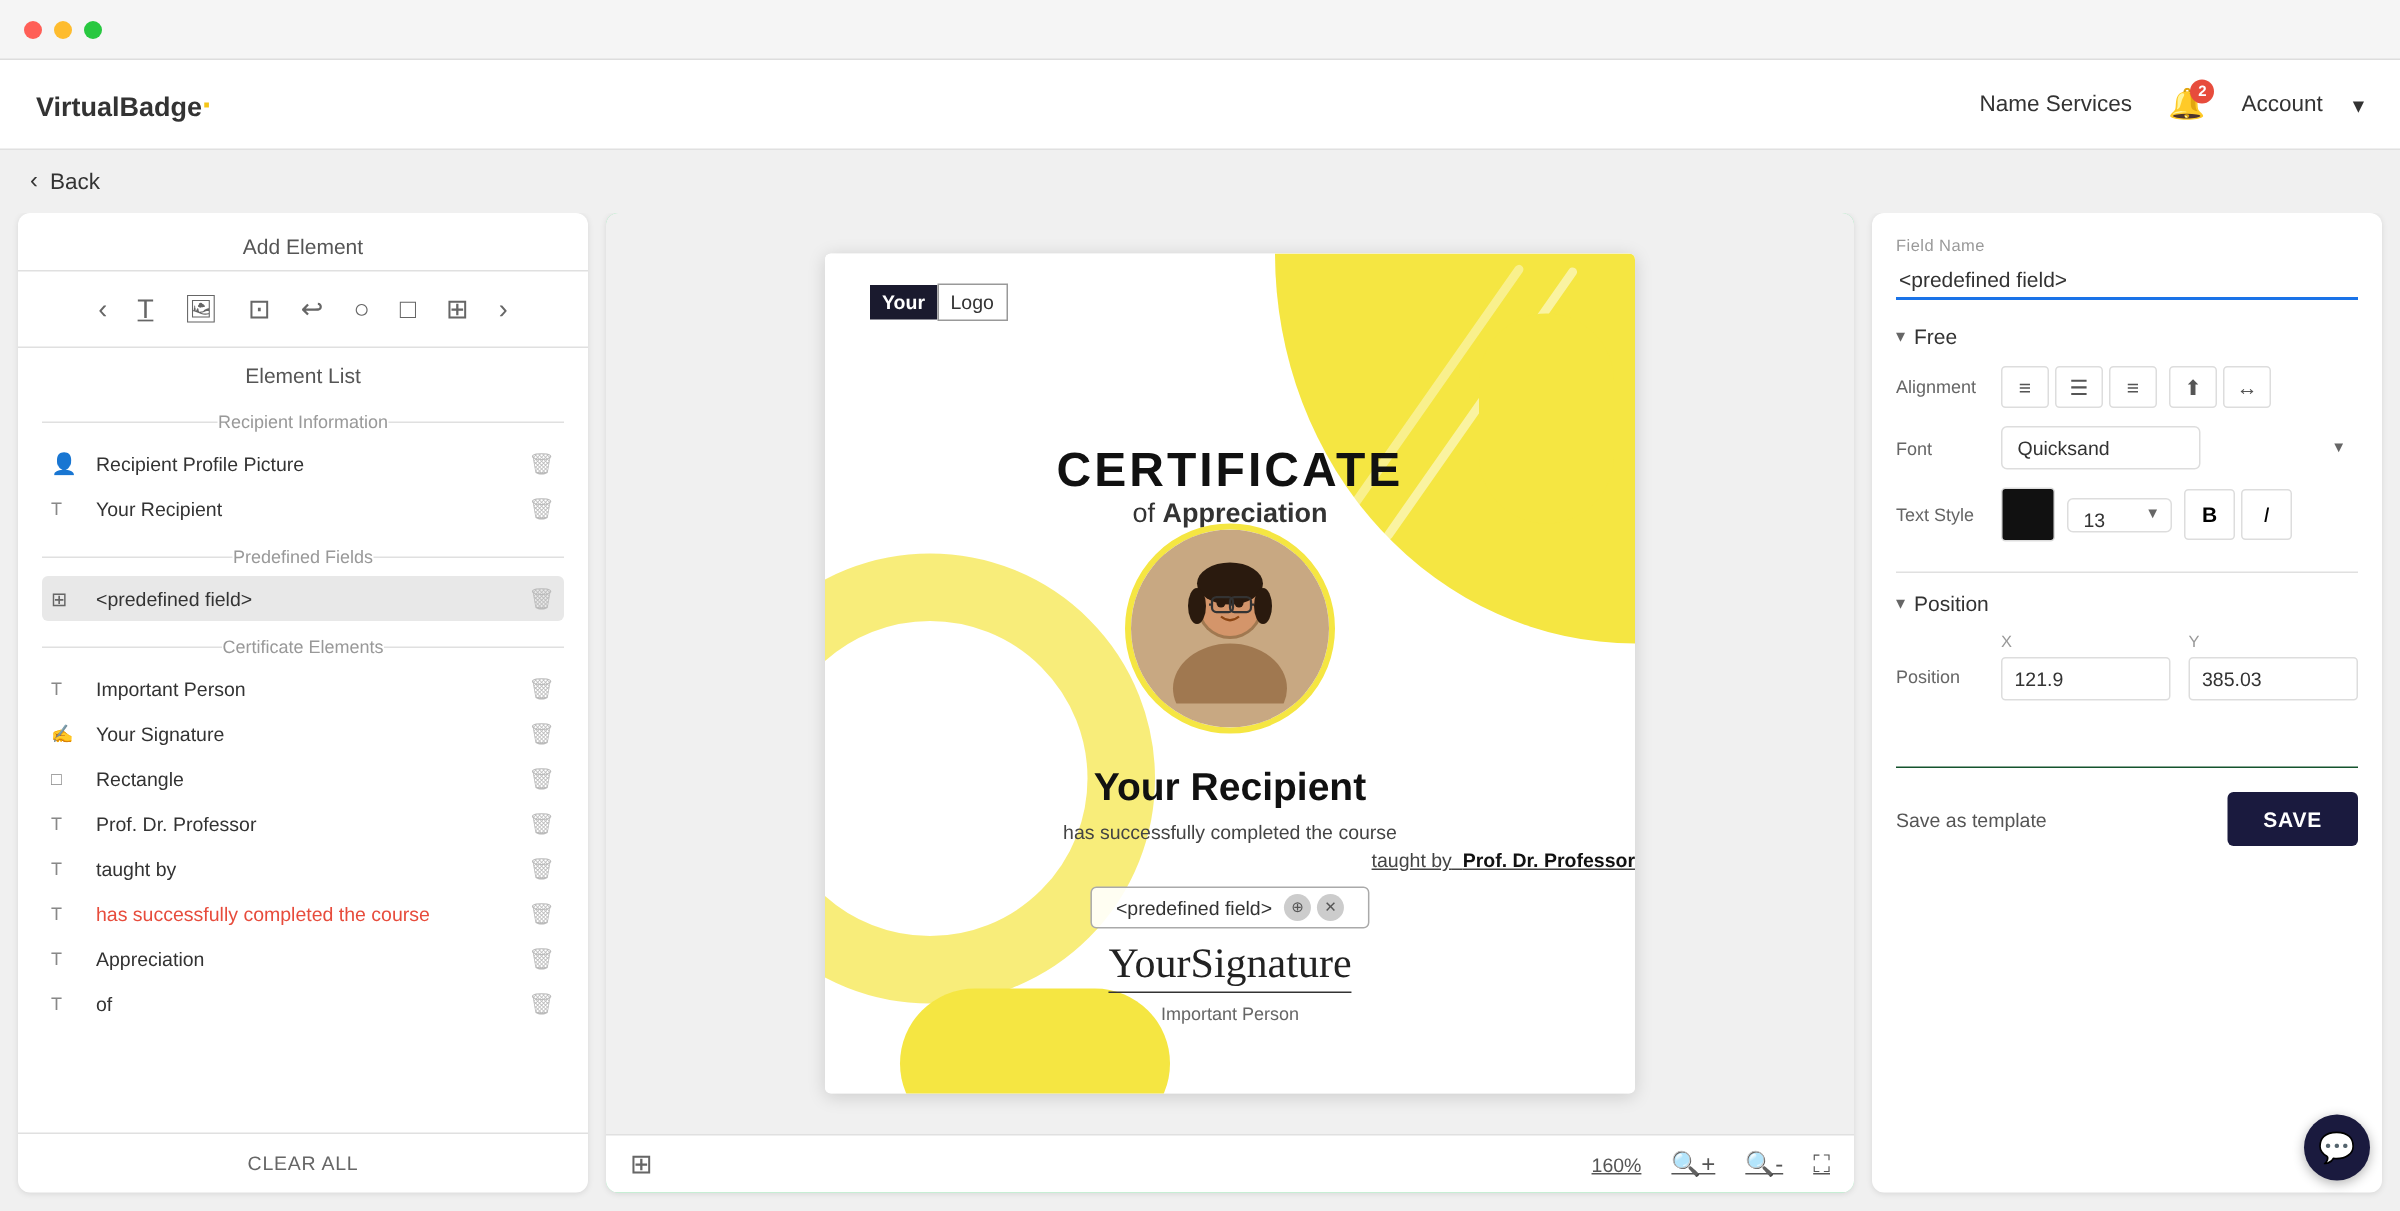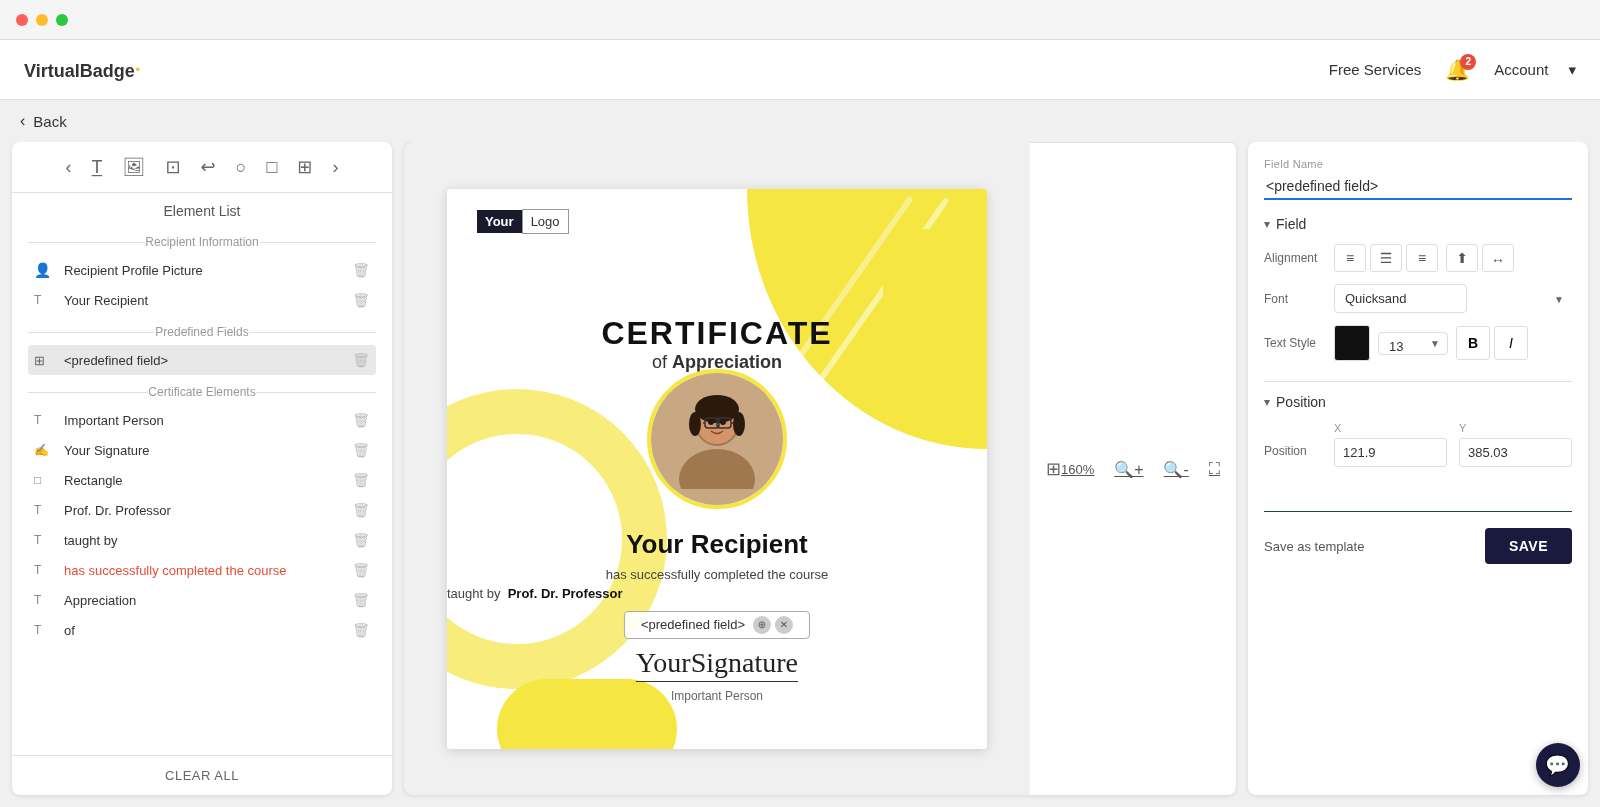--- a/index.html
+++ b/index.html
@@ -192,21 +192,21 @@
       cursor: pointer;
       letter-spacing: 0.5px;
     }
 
     
     .center-panel {
       flex: 1;
       background: #86efac;
       border-radius: 8px;
       display: flex;
-      flex-direction: row;
+      flex-direction: column;
       overflow: hidden;
       box-shadow: 0 1px 4px rgba(0,0,0,0.1);
       position: relative;
     }
     .canvas-area {
       flex: 1;
       display: flex;
       align-items: center;
       justify-content: center;
       background: #f0f0f0;
@@ -301,23 +301,24 @@
       top: 378px;
       left: 0; right: 0;
       text-align: center;
       font-size: 13px;
       color: #444;
     }
     .cert-taught-line {
       position: absolute;
       top: 397px;
       left: 0; right: 0;
-      text-align: left;
+      text-align: right;
       font-size: 13px;
       color: #444;
+      text-decoration: underline;
     }
     .cert-taught-line strong { color: #111; font-weight: 700; }
     .cert-predefined-field {
       position: absolute;
       top: 422px;
       left: 50%;
       transform: translateX(-50%);
       border: 1px solid #aaa;
       border-radius: 4px;
       padding: 4px 16px;
@@ -621,21 +622,21 @@
   <div class="traffic-light tl-red"></div>
   <div class="traffic-light tl-yellow"></div>
   <div class="traffic-light tl-green"></div>
 </div>
 
 <div class="topnav">
   <div class="logo">
     <span>Virtual</span><strong>Badge</strong><span class="logo-dot">·</span>
   </div>
   <div class="nav-right">
-    <span class="free-services">Free Services</span>
+    <span class="free-services">Name Services</span>
     <div class="bell-btn">
       🔔
       <div class="bell-badge">2</div>
     </div>
     <div class="account-btn">
       <span>Account</span>
       <span>▾</span>
     </div>
   </div>
 </div>
@@ -644,20 +645,21 @@
   <div class="page-wrapper">
 
     <div class="back-bar">
       <span class="back-arrow">‹</span>
       <span>Back</span>
     </div>
 
     <div class="panels">
 
       <div class="left-panel">
+        <div class="add-element-header">Add Element</div>
 
         <div class="toolbar-icons">
           <span class="toolbar-icon">‹</span>
           <span class="toolbar-icon">T̲</span>
           <span class="toolbar-icon">🖼</span>
           <span class="toolbar-icon">⊡</span>
           <span class="toolbar-icon">↩</span>
           <span class="toolbar-icon">○</span>
           <span class="toolbar-icon">□</span>
           <span class="toolbar-icon">⊞</span>
@@ -836,21 +838,21 @@
       </div>
 
       <div class="right-panel">
         <div>
           <div class="field-name-label">Field Name</div>
           <input class="field-name-input" type="text" value="&lt;predefined field&gt;" style="">
         </div>
 
         <div class="section-toggle">
           <span class="chevron">▾</span>
-          <span>Field</span>
+          <span>Free</span>
         </div>
 
         <div class="prop-row">
           <span class="prop-label">Alignment</span>
           <div class="alignment-btns">
             <button class="align-btn">≡</button>
             <button class="align-btn">☰</button>
             <button class="align-btn">≡</button>
           </div>
           <div class="align-group">

